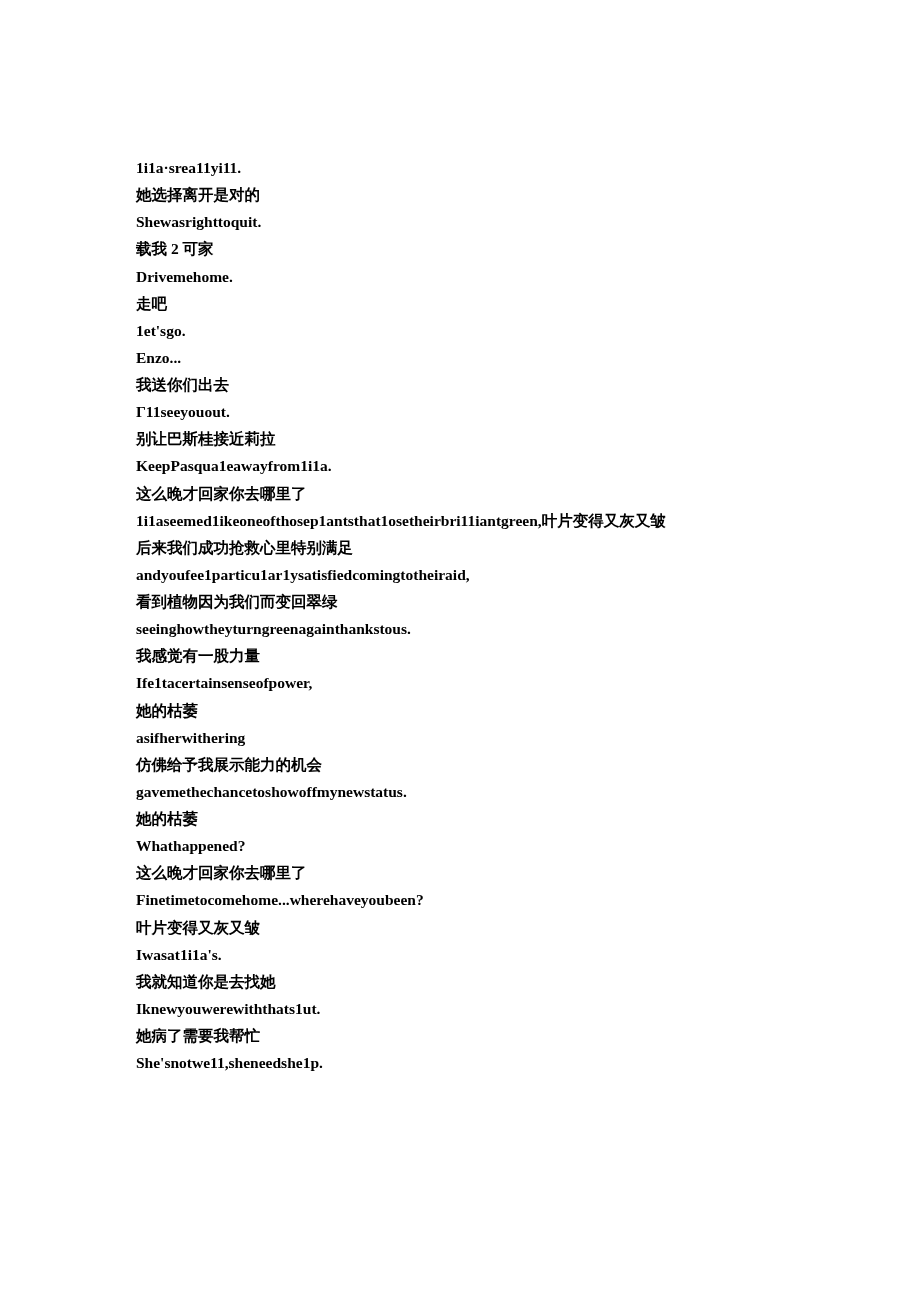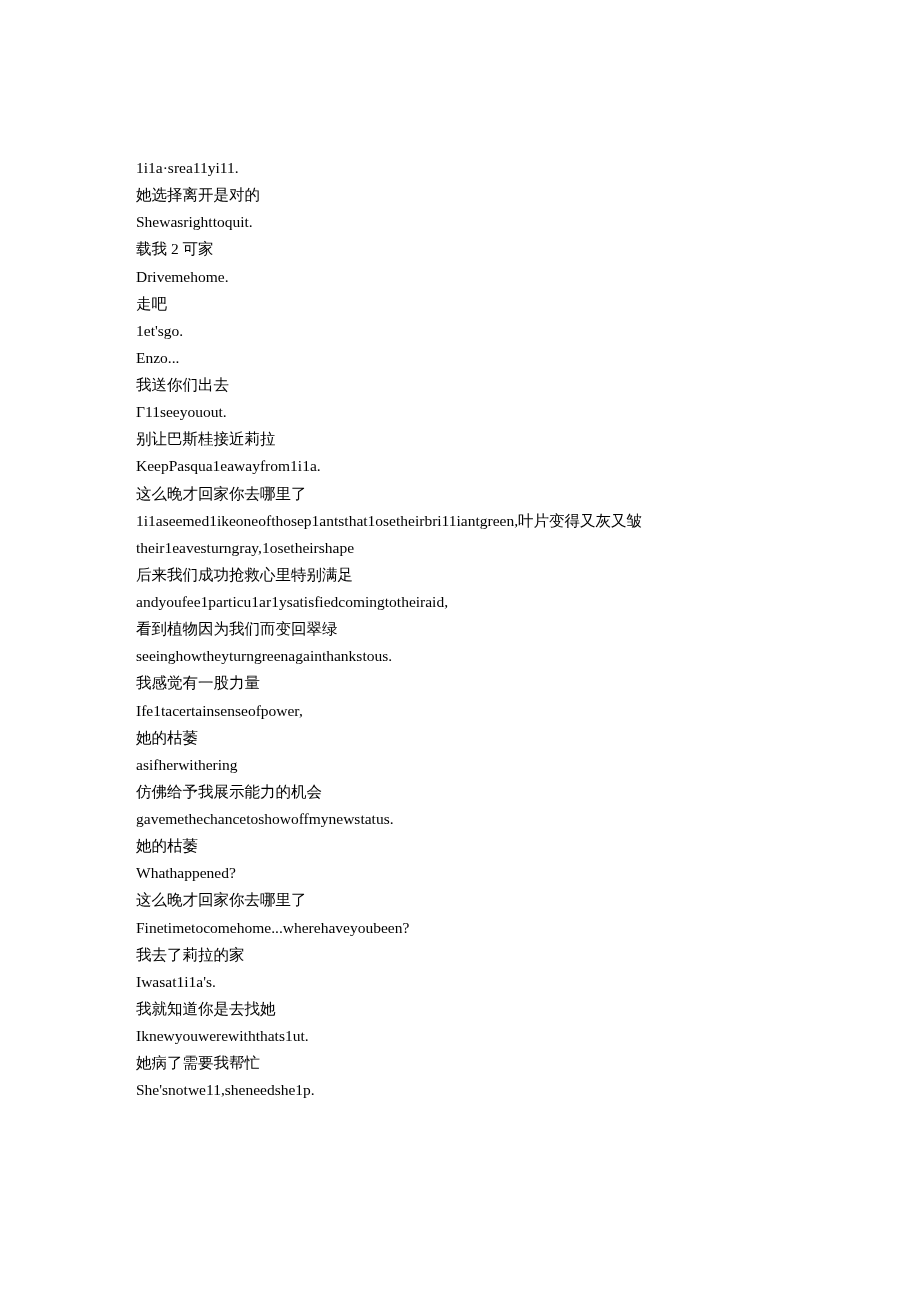--- a/index.html
+++ b/index.html
@@ -1,15 +1,15 @@
 <!DOCTYPE html>
 <html><head>
 <meta charset="utf-8">
 <style>
-  * { margin: 0; padding: 0; box-sizing: border-box; }
+  * { margin: 0; padding: 0; box-sizing: border-box; font-weight: bold; }
   body {
     background: #ffffff;
     width: 920px;
     height: 1301px;
     font-family: "SimSun", "宋体", serif;
     font-size: 15.5px;
     color: #000000;
     line-height: 1.75;
     padding: 154px 0 0 136px;
   }
@@ -29,34 +29,33 @@
     <span class="line">Drivemehome.</span>
     <span class="line">走吧</span>
     <span class="line">1et'sgo.</span>
     <span class="line">Enzo...</span>
     <span class="line">我送你们出去</span>
     <span class="line">Γ11seeyouout.</span>
     <span class="line">别让巴斯桂接近莉拉</span>
     <span class="line">KeepPasqua1eawayfrom1i1a.</span>
     <span class="line">这么晚才回家你去哪里了</span>
     <span class="line">1i1aseemed1ikeoneofthosep1antsthat1osetheirbri11iantgreen,叶片变得又灰又皱</span>
-    <span class="line">their1eavesturngray,1osetheirshape</span>
     <span class="line">后来我们成功抢救心里特别满足</span>
     <span class="line">andyoufee1particu1ar1ysatisfiedcomingtotheiraid,</span>
     <span class="line">看到植物因为我们而变回翠绿</span>
     <span class="line">seeinghowtheyturngreenagainthankstous.</span>
     <span class="line">我感觉有一股力量</span>
     <span class="line">Ife1tacertainsenseofpower,</span>
     <span class="line">她的枯萎</span>
     <span class="line">asifherwithering</span>
     <span class="line">仿佛给予我展示能力的机会</span>
     <span class="line">gavemethechancetoshowoffmynewstatus.</span>
     <span class="line">她的枯萎</span>
     <span class="line">Whathappened?</span>
     <span class="line">这么晚才回家你去哪里了</span>
     <span class="line">Finetimetocomehome...wherehaveyoubeen?</span>
-    <span class="line">我去了莉拉的家</span>
+    <span class="line">叶片变得又灰又皱</span>
     <span class="line">Iwasat1i1a's.</span>
     <span class="line">我就知道你是去找她</span>
     <span class="line">Iknewyouwerewiththats1ut.</span>
     <span class="line">她病了需要我帮忙</span>
     <span class="line">She'snotwe11,sheneedshe1p.</span>
   </div>
 
 </body></html>

